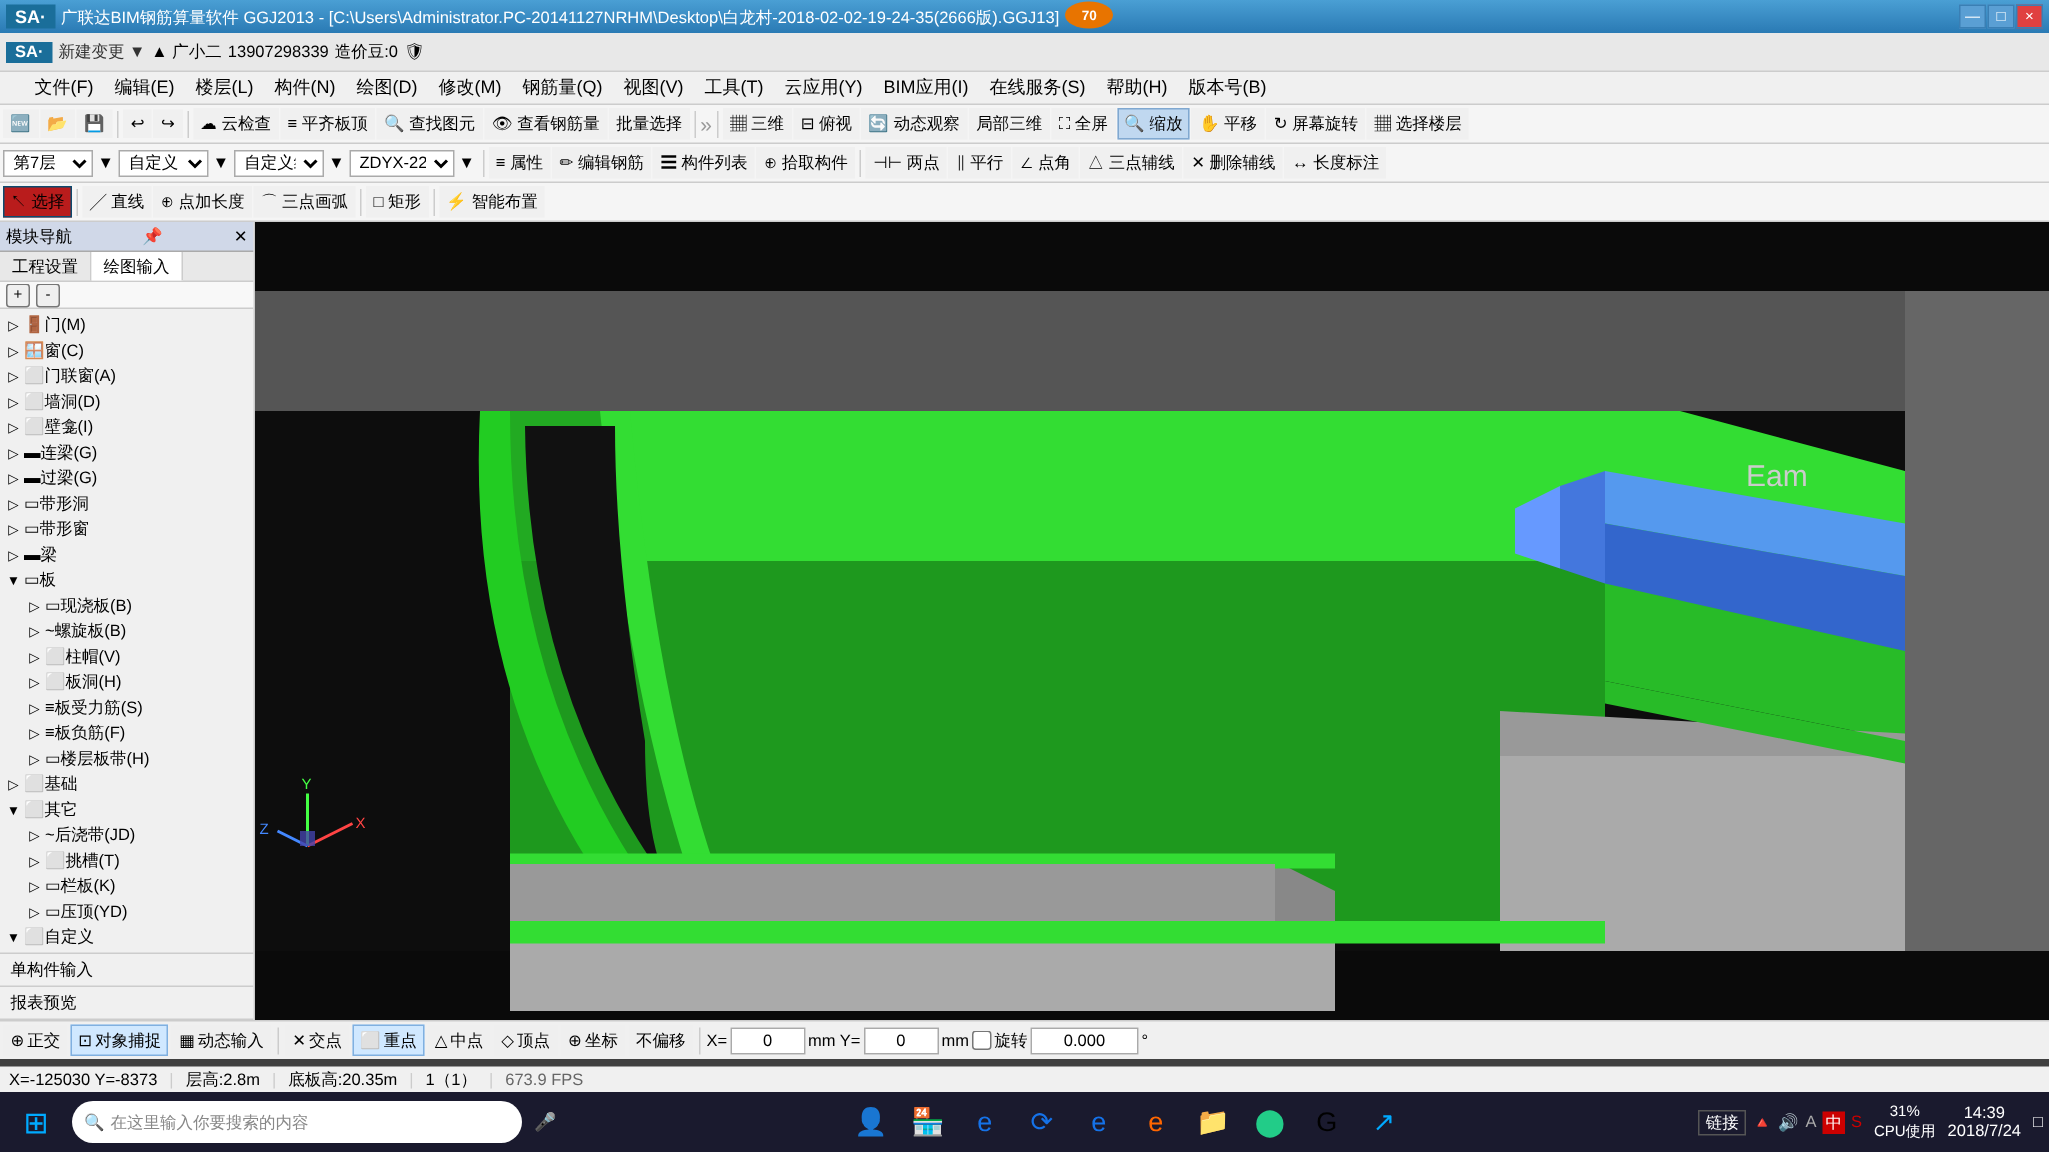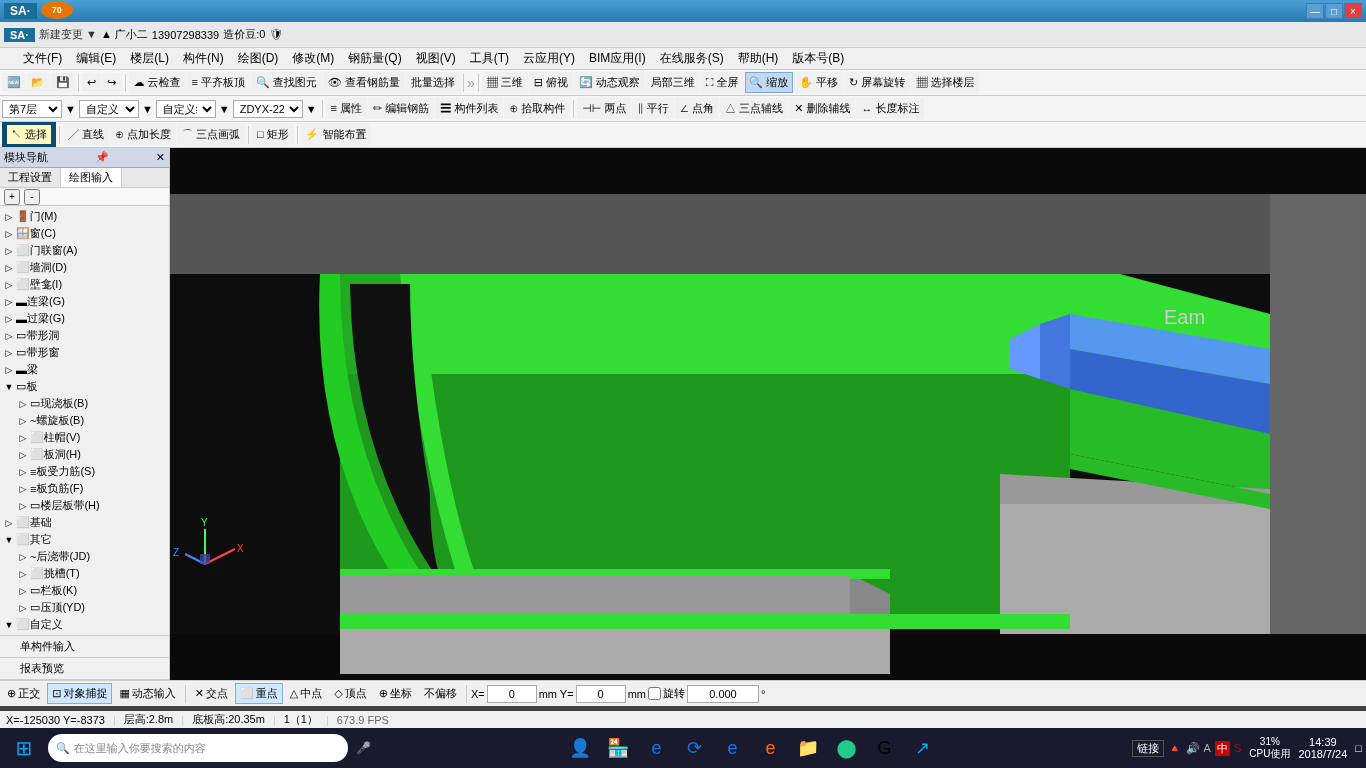--- a/index.html
+++ b/index.html
@@ -141,21 +141,21 @@
       white-space: nowrap;
     }
     .tree-expand { margin-right: 2px; width: 10px; text-align: center; font-size: 9px; }
     .tree-child { padding-left: 16px; }
     #sidebar-footer {
       display: flex;
       flex-direction: column;
       border-top: 1px solid #ccc;
     }
     .sidebar-footer-btn {
-      padding: 3px 20px;
+      padding: 3px 7px;
       font-size: 11px;
       border-bottom: 1px solid #ccc;
       cursor: pointer;
       background: #f0f0f0;
     }
 
     
     #viewport {
       flex: 1;
       position: relative;
@@ -279,20 +279,21 @@
       font-size: 11px;
       overflow: hidden;
     }
   </style>
 </head>
 <body>
 
 <div id="titlebar">
   <div style="display:flex;align-items:center;gap:4px;">
     <span style="background:#1a6e9a;padding:1px 6px;font-weight:bold;font-size:12px;">SA·</span>
+    <span style="font-size:11px;">广联达BIM钢筋算量软件 GGJ2013 - [C:\Users\Administrator.PC-20141127NRHM\Desktop\白龙村-2018-02-02-19-24-35(2666版).GGJ13]</span>
     <span class="badge-70">70</span>
   </div>
   <div style="display:flex;gap:1px;">
     <span class="ctrl-btn">—</span>
     <span class="ctrl-btn">□</span>
     <span class="ctrl-btn" style="background:#e04040;">×</span>
   </div>
 </div>
 
 <div style="height:26px;background:#e8e8e8;display:flex;align-items:center;padding:0 4px;border-bottom:1px solid #ccc;font-size:11px;gap:4px;">
@@ -373,21 +374,21 @@
   <div class="toolbar-separator"></div>
   <button class="toolbar-btn">⊣⊢ 两点</button>
   <button class="toolbar-btn">∥ 平行</button>
   <button class="toolbar-btn">∠ 点角</button>
   <button class="toolbar-btn">△ 三点辅线</button>
   <button class="toolbar-btn">✕ 删除辅线</button>
   <button class="toolbar-btn">↔ 长度标注</button>
 </div>
 
 <div class="toolbar3">
-  <button class="toolbar-btn" style="background:#fef9c3;border:5px solid #0c4a6e;">↖ 选择</button>
+  <button class="toolbar-btn" style="background:#b91c1c;border:1px solid #0c4a6e;">↖ 选择</button>
   <div class="toolbar-separator"></div>
   <button class="toolbar-btn">╱ 直线</button>
   <button class="toolbar-btn">⊕ 点加长度</button>
   <button class="toolbar-btn">⌒ 三点画弧</button>
   <div class="toolbar-separator"></div>
   <button class="toolbar-btn">□ 矩形</button>
   <div class="toolbar-separator"></div>
   <button class="toolbar-btn">⚡ 智能布置</button>
 </div>
 

